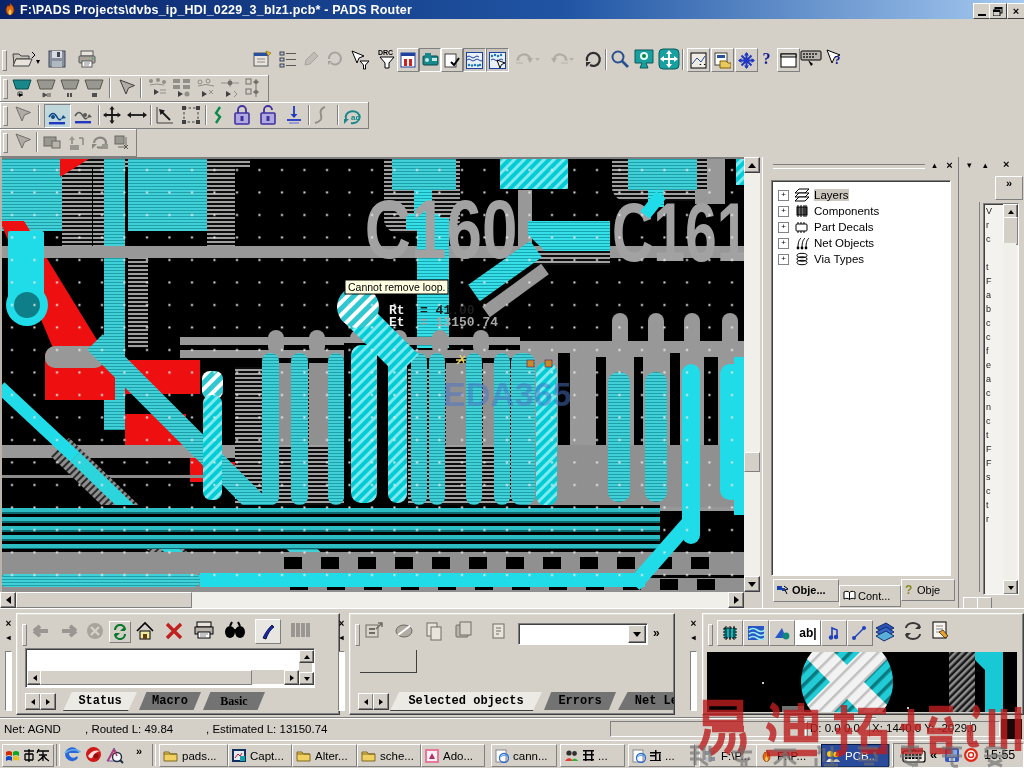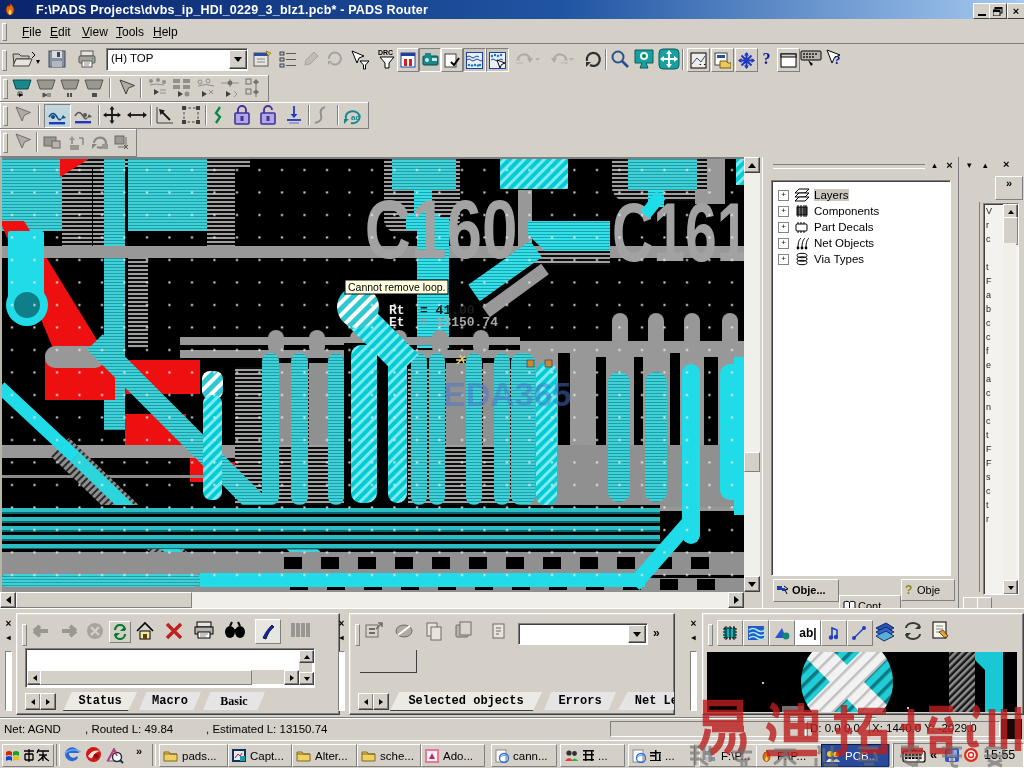--- a/index.html
+++ b/index.html
@@ -20,21 +20,21 @@
 .winbtn{width:16px;height:14px;background:#d4d0c8;border-top:1px solid #fff;border-left:1px solid #fff;border-right:1px solid #404040;border-bottom:1px solid #404040;display:flex;align-items:center;justify-content:center;font-size:9px;font-weight:bold;color:#000;}
 
 .sbtrack{background:#f1efe9;}
 .sbbtn{background:#d4d0c8;border-top:1px solid #fff;border-left:1px solid #fff;border-right:1px solid #404040;border-bottom:1px solid #404040;box-shadow:inset -1px -1px 0 #808080;display:flex;align-items:center;justify-content:center;}
 .arr{width:0;height:0;}
 .treerow{position:absolute;left:6px;height:16px;display:flex;align-items:center;white-space:nowrap;}
 .plusbox{width:9px;height:9px;border:1px solid #848484;font-size:8px;line-height:7px;text-align:center;color:#000;margin-right:5px;background:#fff;}
 .treelbl{font-size:11.5px;color:#000;margin-left:4px;}
 .dockx{position:absolute;left:2px;width:11px;height:11px;font-size:10px;font-weight:bold;text-align:center;line-height:10px;color:#000;}
 .ticon{position:absolute;display:flex;align-items:center;justify-content:center;}
-.tab1{position:absolute;background:#e5e5e5;font-family:"Liberation Mono",monospace;font-weight:bold;font-size:12px;color:#000;display:flex;align-items:center;justify-content:center;}
+.tab1{position:absolute;background:#737373;font-family:"Liberation Mono",monospace;font-weight:bold;font-size:12px;color:#000;display:flex;align-items:center;justify-content:center;}
 .taskb{top:3px;height:21px;display:flex;align-items:center;padding-left:3px;overflow:hidden;white-space:nowrap;}
 .taskb span{font-size:11.5px;margin-left:4px;color:#000;}
 .taskb svg{flex:none;}
 .cjk{display:inline-block;width:11px;height:11px;margin-left:4px;background:
   linear-gradient(#000,#000) 0 0/11px 1.5px no-repeat,
   linear-gradient(#000,#000) 0 4px/11px 1.5px no-repeat,
   linear-gradient(#000,#000) 0 9px/11px 1.5px no-repeat,
   linear-gradient(#000,#000) 2px 0/1.5px 11px no-repeat,
   linear-gradient(#000,#000) 8px 0/1.5px 11px no-repeat;}
 .cjk2{display:inline-block;width:11px;height:11px;margin-left:4px;background:
@@ -46,43 +46,35 @@
 </style>
 </head>
 <body>
 <div id="screen">
 
   <div class="abs" id="titlebar">
     <svg class="abs" style="left:3px;top:2px" width="15" height="15" viewBox="0 0 15 15">
         <path d="M7 1 C9 4 11 4 11 8 C11 11 9 13 7 13 C5 13 3 11 3 8 C3 6 4 5 5 3 C6 5 7 5 7 1Z" fill="#e06a10" stroke="#802000" stroke-width="0.7"></path>
         <path d="M7 7 C8 8.5 8.5 9 8.5 10.5 C8.5 12 7.8 13 7 13 C6.2 13 5.5 12 5.5 10.5 C5.5 9 6.5 8.5 7 7Z" fill="#f8d060"></path>
       </svg>
-    <div id="titletext" style="margin-left:36px">F:\PADS Projects\dvbs_ip_HDI_0229_3_blz1.pcb* - PADS Router</div>
+    <div id="titletext" style="margin-left:20px">F:\PADS Projects\dvbs_ip_HDI_0229_3_blz1.pcb* - PADS Router</div>
     <div class="abs winbtn" style="left:973px;top:3px">
         <div style="width:8px;height:2px;background:#000;margin-top:7px"></div>
       </div>
     <div class="abs winbtn" style="left:989px;top:3px">
         <svg width="10" height="9">
           <rect x="2" y="0" width="7" height="6" fill="none" stroke="#000"></rect>
           <rect x="2" y="0" width="7" height="2" fill="#000"></rect>
           <rect x="0" y="3" width="7" height="6" fill="#d4d0c8" stroke="#000"></rect>
           <rect x="0" y="3" width="7" height="2" fill="#000"></rect>
         </svg>
       </div>
     <div class="abs winbtn" style="left:1007px;top:3px;font-size:11px">×</div>
   </div>
 
-  <div class="abs" style="top:19px;left:0;width:1024px;height:24px;background:#d4d0c8;border-bottom:1px solid #808080;box-shadow:0 1px 0 #fff;">
-    <div class="abs grip" style="left:2px;top:4px;height:16px"></div>
-    <div class="abs menuitem" style="left:16px;top:4px;"><span class="u">F</span>ile</div>
-    <div class="abs menuitem" style="left:44px;top:4px;"><span class="u">E</span>dit</div>
-    <div class="abs menuitem" style="left:76px;top:4px;"><span class="u">V</span>iew</div>
-    <div class="abs menuitem" style="left:110px;top:4px;"><span class="u">T</span>ools</div>
-    <div class="abs menuitem" style="left:147px;top:4px;"><span class="u">H</span>elp</div>
-  </div>
 
   <div class="abs" id="tb1" style="top:44px;left:0;width:1024px;height:31px;background:#d4d0c8;border-bottom:1px solid #aaa69e;">
     <div class="abs grip" style="left:2px;top:6px;height:19px"></div>
     <div class="ticon" style="left:12px;top:6px;">
         <svg width="24" height="18" viewBox="0 0 24 18">
           <path d="M1 4 h6 l2 2 h8 v3 h-13 l-2 6z" fill="#c8c4bc" stroke="#404040"></path>
           <path d="M4 9 h16 l-3 7 h-16z" fill="#e8e4dc" stroke="#404040"></path>
           <path d="M20 2 l3 3 -3 3" fill="none" stroke="#000"></path>
         </svg>
       </div>
@@ -98,26 +90,20 @@
     <div class="ticon" style="left:77px;top:6px;">
         <svg width="20" height="18" viewBox="0 0 20 18">
           <rect x="4" y="1" width="12" height="5" fill="#e8e4dc" stroke="#585858"></rect>
           <rect x="2" y="6" width="16" height="7" rx="1" fill="#a8a49c" stroke="#585858"></rect>
           <rect x="5" y="11" width="10" height="6" fill="#fff" stroke="#585858"></rect>
           <line x1="7" y1="13" x2="13" y2="13" stroke="#888"></line>
           <line x1="7" y1="15" x2="12" y2="15" stroke="#888"></line>
           <circle cx="15.5" cy="8.5" r="1" fill="#3a6"></circle>
         </svg>
       </div>
-    <div class="abs sunk2" style="left:106px;top:4px;width:140px;height:21px;">
-      <span style="position:absolute;left:4px;top:3px;font-size:11.5px;color:#000;">(H) TOP</span>
-      <div class="abs sbbtn" style="left:122px;top:1px;width:16px;height:17px;">
-          <div class="arr" style="border-left:4px solid transparent;border-right:4px solid transparent;border-top:5px solid #000;"></div>
-        </div>
-    </div>
     <div class="ticon" style="left:252px;top:5px;">
         <svg width="22" height="20" viewBox="0 0 22 20">
           <rect x="2" y="4" width="14" height="13" fill="#e8e4dc" stroke="#585858"></rect>
           <rect x="2" y="4" width="14" height="3" fill="#2850a0"></rect>
           <path d="M5 10 h8 M5 13 h8" stroke="#888"></path>
           <path d="M14 2 l5 2 -3 3z" fill="#e8c030" stroke="#806000" stroke-width="0.6"></path>
         </svg>
       </div>
     <div class="ticon" style="left:278px;top:5px;">
         <svg width="20" height="20" viewBox="0 0 20 20">
@@ -854,21 +840,21 @@
             </g>
           </svg>
           <span class="treelbl">Via Types</span>
         </div>
     </div>
     <div class="abs tabbtm" style="left:10px;top:422px;width:64px;height:21px;background:#d4d0c8;border:1px solid #808080;border-top:1px solid #fff;border-left:1px solid #fff;z-index:2;"><svg width="13" height="11" viewBox="0 0 13 11" style="margin:4px 0 0 3px">
           <rect x="0" y="2" width="5" height="4" fill="#1840a8"></rect>
           <rect x="5" y="4" width="3" height="3" fill="#1840a8"></rect>
           <path d="M7 2 l4 3 -3 1 2 4" stroke="#000" fill="none"></path>
         </svg><span style="position:absolute;left:18px;top:4px;font-size:11px;font-weight:bold;">Obje...</span></div>
-    <div class="abs tabbtm" style="left:76px;top:438px;width:60px;height:20px;background:#d4d0c8;border:1px solid #808080;border-top:1px solid #fff;border-left:1px solid #fff;"><svg width="13" height="11" viewBox="0 0 13 11" style="margin:4px 0 0 3px">
+    <div class="abs tabbtm" style="left:76px;top:428px;width:60px;height:20px;background:#d4d0c8;border:1px solid #808080;border-top:1px solid #fff;border-left:1px solid #fff;"><svg width="13" height="11" viewBox="0 0 13 11" style="margin:4px 0 0 3px">
           <path d="M1 2 C3 1 5 1 6.5 2.5 C8 1 10 1 12 2 L12 9 C10 8 8 8 6.5 9.5 C5 8 3 8 1 9 Z" fill="#fff" stroke="#000"></path>
           <line x1="6.5" y1="2.5" x2="6.5" y2="9.5" stroke="#000"></line>
         </svg><span style="position:absolute;left:18px;top:4px;font-size:11px;">Cont...</span></div>
     <div class="abs tabbtm" style="left:138px;top:422px;width:52px;height:20px;background:#d4d0c8;border:1px solid #808080;border-top:1px solid #fff;border-left:1px solid #fff;">
         <span style="position:absolute;left:3px;top:3px;font-size:12px;font-weight:bold;color:#888820;">?</span>
         <span style="position:absolute;left:15px;top:4px;font-size:11px;">Obje</span>
       </div>
   </div>
 
   <div class="abs" id="panelB" style="top:157px;left:958px;width:66px;height:451px;background:#d4d0c8;border-left:1px solid #808080;">

